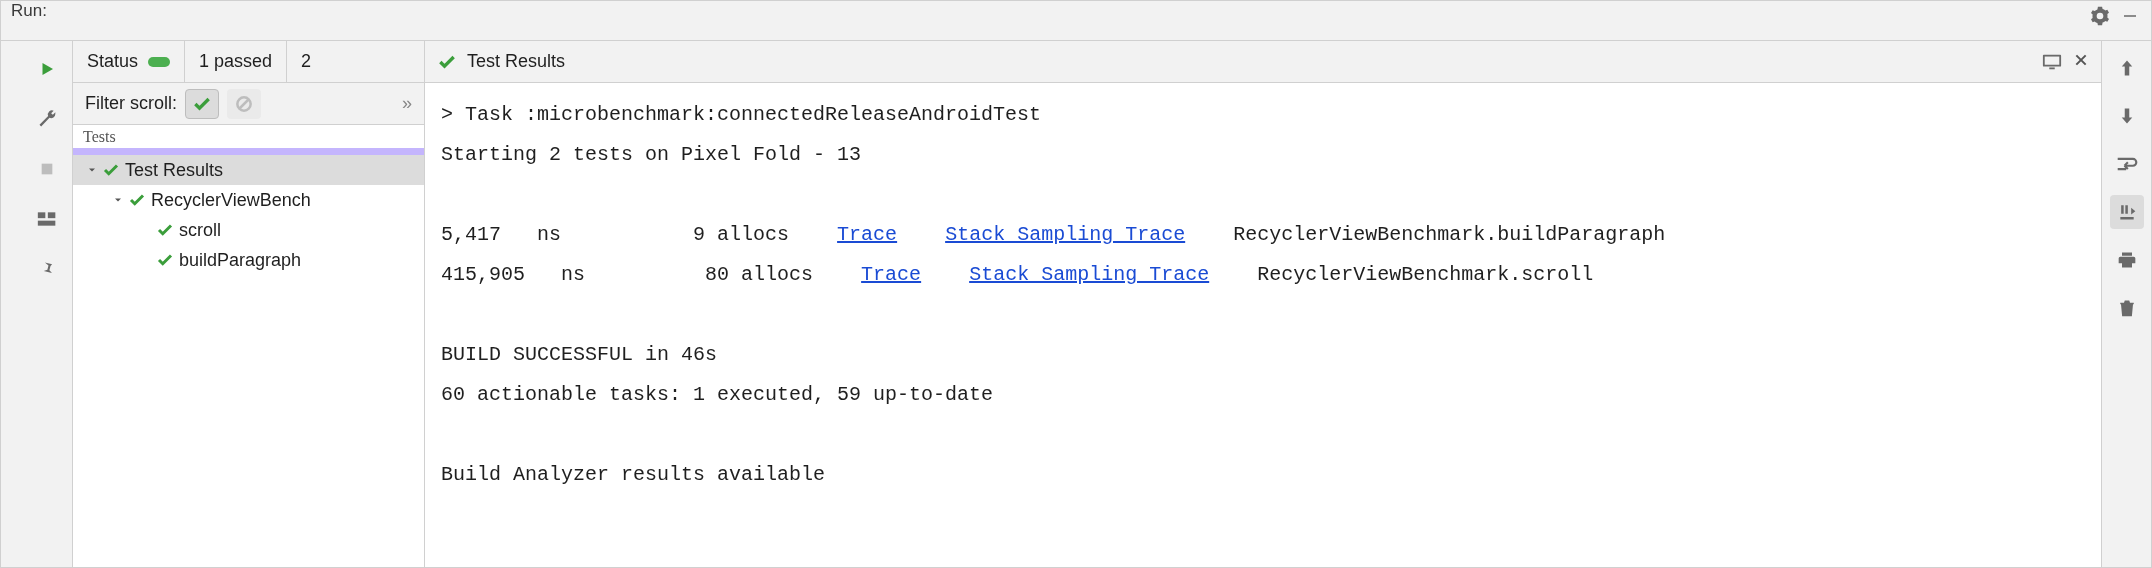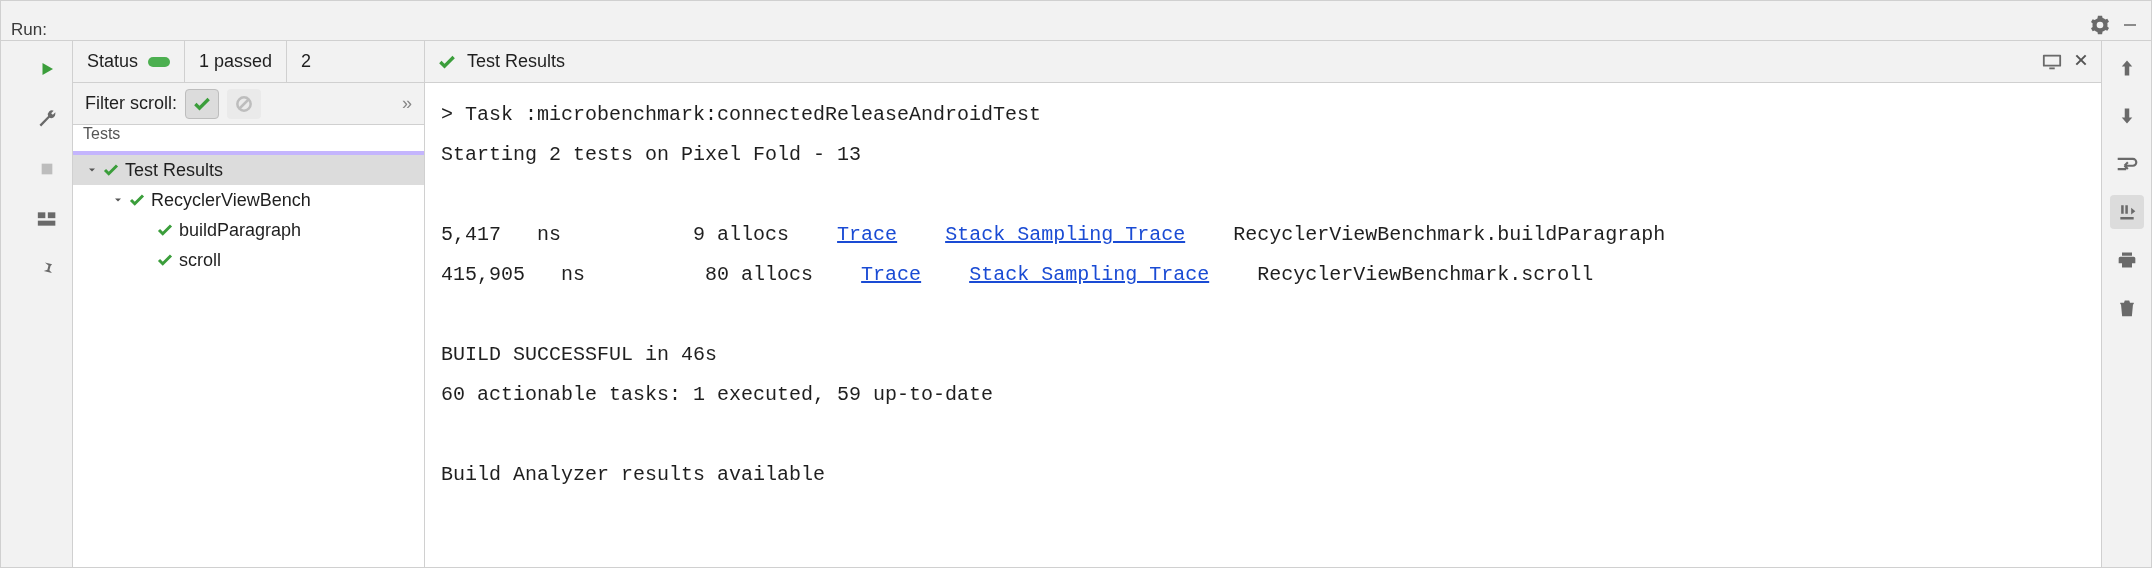--- a/index.html
+++ b/index.html
@@ -12,21 +12,21 @@
   }
   .root {
     width: 2152px; height: 568px;
     display: flex; flex-direction: column;
     border: 1px solid #d0d0d0;
     background: #f2f2f2;
   }
   
   .topbar {
     height: 40px;
-    display: flex; align-items: flex-end;
+    display: flex; align-items: flex-start;
     border-bottom: 1px solid #d0d0d0;
     background: #f2f2f2;
     padding: 0 6px 0 10px;
   }
   .topbar-label { font-size: 17px; color: #3a3a3a; margin-right: 24px; }
   .tab {
     display: inline-flex; align-items: center;
     height: 40px; padding: 0 14px 0 10px;
     border-bottom: 4px solid #b9c4e8;
     gap: 8px;
@@ -93,24 +93,25 @@
     border-bottom: 1px solid #d0d0d0;
     background: #f2f2f2;
     padding-left: 12px; gap: 8px;
   }
   .icon-btn {
     width: 34px; height: 30px; border: 1px solid transparent; border-radius: 4px;
     display: inline-flex; align-items: center; justify-content: center;
   }
   .icon-btn.active { background: #dcdcdc; border-color: #bdbdbd; }
   .tests-header {
-    height: 30px; display: flex; align-items: flex-start;
+    height: 30px; display: flex; align-items: center;
     padding-left: 10px; color: #555; font-size: 16px;
-    border-bottom: 4px solid #c4b5fd;
+    border-bottom: 7px solid #c4b5fd;
     background: #fff;
+    font-family: Liberation Serif, serif;
   }
   .tree { flex: 1; overflow: hidden; font-size: 18px; background:#fff; }
   .tree-row {
     height: 30px; display: flex; align-items: center;
     white-space: nowrap; overflow: hidden;
   }
   .tree-row.selected { background: #dcdcdc; }
   .tree-row .arrow { width: 18px; display: inline-flex; justify-content: center; color:#555; }
   .check-icon { width: 20px; height: 20px; display:inline-flex; align-items:center; justify-content:center; margin-right: 4px; }
   .indent0 { padding-left: 10px; }
@@ -270,29 +271,29 @@
               </svg>
           </span>
           <span>RecyclerViewBench</span>
         </div>
         <div class="tree-row indent2">
           <span class="check-icon">
             <svg width="18" height="18" viewBox="0 0 24 24">
                 <path fill="none" stroke="#3b9e3b" stroke-width="4" d="M4 12l5 5L20 6"></path>
               </svg>
           </span>
-          <span>buildParagraph</span>
+          <span>scroll</span>
         </div>
         <div class="tree-row indent2">
           <span class="check-icon">
             <svg width="18" height="18" viewBox="0 0 24 24">
                 <path fill="none" stroke="#3b9e3b" stroke-width="4" d="M4 12l5 5L20 6"></path>
               </svg>
           </span>
-          <span>scroll</span>
+          <span>buildParagraph</span>
         </div>
       </div>
     </div>
 
     <div class="results">
       <div class="results-header">
         <span class="check-icon">
           <svg width="20" height="20" viewBox="0 0 24 24">
               <path fill="none" stroke="#3b9e3b" stroke-width="4" d="M4 12l5 5L20 6"></path>
             </svg>

